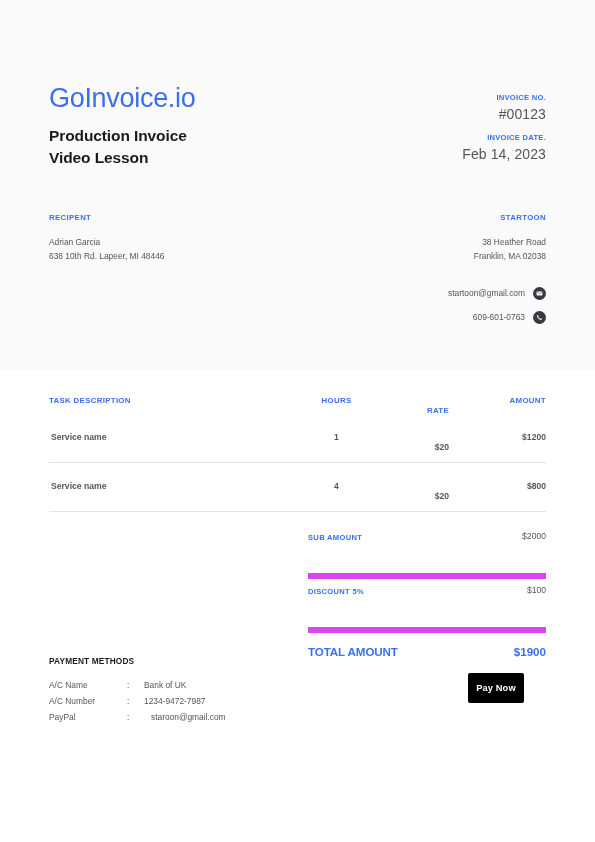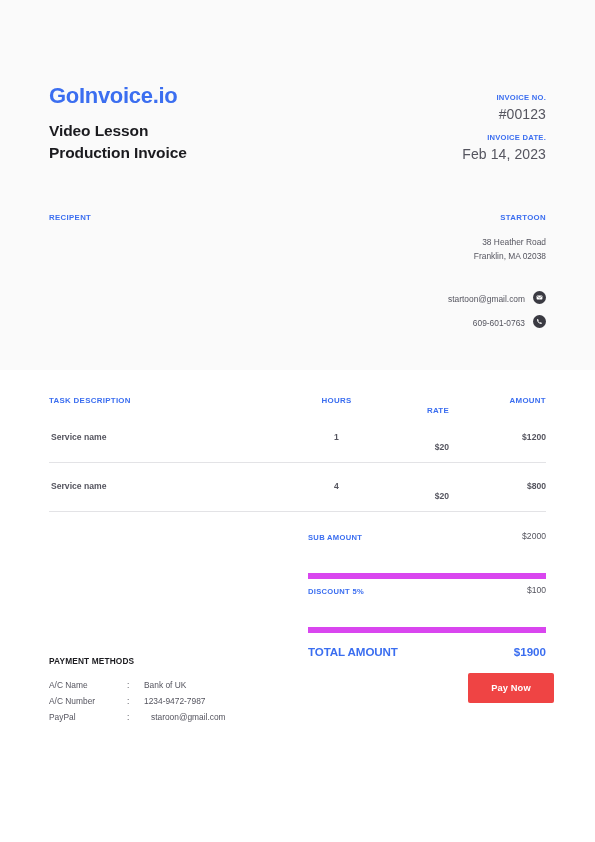--- a/index.html
+++ b/index.html
@@ -32,22 +32,22 @@
   }
 
   
   .header {
     position: absolute;
     left: 49px;
     top: 85px;
     width: 497px;
   }
   .brand {
-    font-size: 22px;
-    font-weight: bold;
+    font-size: 27px;
+    font-weight: normal;
     color: #3b6ef0;
     letter-spacing: -0.3px;
     line-height: 1;
     margin: 0;
   }
   .doc-title {
     margin-top: 13px;
     font-size: 15.5px;
     font-weight: bold;
     color: #1b1b1f;
@@ -104,21 +104,21 @@
     line-height: 1.65;
     white-space: nowrap;
   }
   .contact-list { margin-top: 19px; }
   .contact-row {
     display: flex;
     align-items: center;
     height: 21px;
     margin-bottom: 3px;
   }
-  .party-right .contact-row { justify-content: flex-end; align-items: flex-end; }
+  .party-right .contact-row { justify-content: flex-end; }
   .icon-dot {
     width: 13px;
     height: 13px;
     border-radius: 50%;
     background: #3a3a42;
     display: flex;
     align-items: center;
     justify-content: center;
     flex: 0 0 13px;
   }
@@ -233,23 +233,23 @@
   .pay-line { position: relative; height: 16px; }
   .pk { position: absolute; left: 0; }
   .pc { position: absolute; left: 78px; }
   .pv { position: absolute; left: 95px; white-space: nowrap; }
   .pv-indent { left: 102px; }
 
   .pay-btn {
     position: absolute;
     left: 468px;
     top: 673px;
-    width: 86px;
+    width: 56px;
     height: 30px;
-    background: #ef4444;
+    background: #000000;
     color: #ffffff;
     font-size: 9.3px;
     font-weight: bold;
     border: none;
     border-radius: 2px;
     letter-spacing: 0.1px;
     cursor: pointer;
     font-family: "Liberation Sans", sans-serif;
     padding: 0;
   }
@@ -257,37 +257,41 @@
 </head>
 <body>
 
 <div class="page">
 
   <div class="top-band"></div>
 
   <div class="header">
     <div class="brand">GoInvoice.io</div>
     <div class="doc-title">
+      <div>Production Invoice</div>
       <div>Video Lesson</div>
-      <div>Production Invoice</div>
     </div>
 
     <div class="meta">
       <div class="meta-label">INVOICE NO.</div>
       <div class="meta-value">#00123</div>
       <div class="meta-gap"></div>
       <div class="meta-label">INVOICE DATE.</div>
       <div class="meta-value">Feb 14, 2023</div>
     </div>
   </div>
 
   <div class="parties">
 
     <div class="party party-left">
       <div class="party-title">RECIPENT</div>
+      <div class="party-lines">
+        <div>Adrian Garcia</div>
+        <div>638 10th Rd.  Lapeer, MI 48446</div>
+      </div>
     </div>
 
     <div class="party party-right">
       <div class="party-title">STARTOON</div>
       <div class="party-lines">
         <div>38 Heather Road</div>
         <div>Franklin, MA 02038</div>
       </div>
       <div class="contact-list">
         <div class="contact-row">

